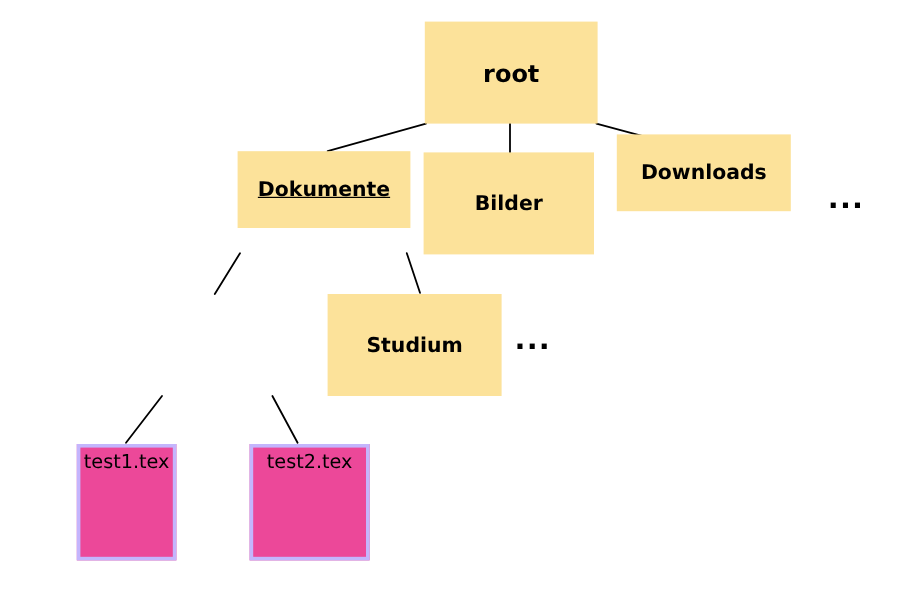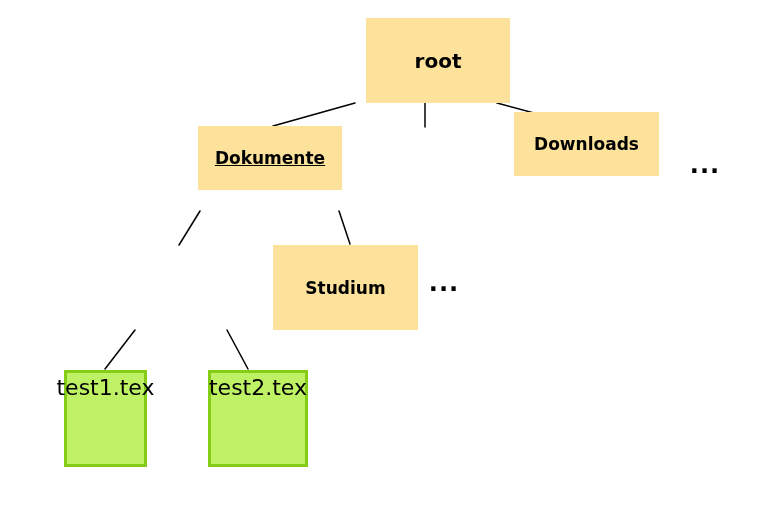--- a/index.html
+++ b/index.html
@@ -31,28 +31,27 @@
     box-sizing: border-box;
     color: #000000;
   }
   .folder {
     background: #FCE29A;
     font-weight: bold;
     font-size: 17px;
   }
   .folder.root {
     font-size: 20px;
-    margin-left: 12px;
   }
   .file {
-    background: #bef264;
-    border: 3px solid #84cc16;
+    background: #ec4899;
+    border: 3px solid #c4b5fd;
     align-items: flex-start;
     justify-content: center;
-    font-size: 22px;
+    font-size: 16px;
     font-weight: normal;
     padding-top: 2px;
   }
   .ellipsis {
     font-weight: bold;
     font-size: 24px;
     letter-spacing: 1px;
   }
 
   
@@ -85,20 +84,23 @@
   </svg>
 
   <div class="node folder root" id="n-root">
     <span>root</span>
   </div>
 
   <div class="node folder" id="n-dokumente">
     <span>Dokumente</span>
   </div>
 
+  <div class="node folder" id="n-bilder">
+    <span>Bilder</span>
+  </div>
 
   <div class="node folder" id="n-downloads">
     <span>Downloads</span>
   </div>
 
   <div class="node ellipsis" id="n-ellipsis1">
     <span>...</span>
   </div>
 
 

